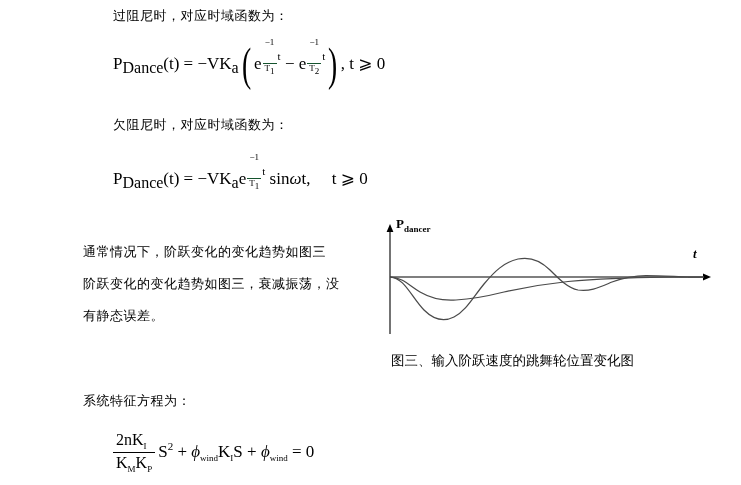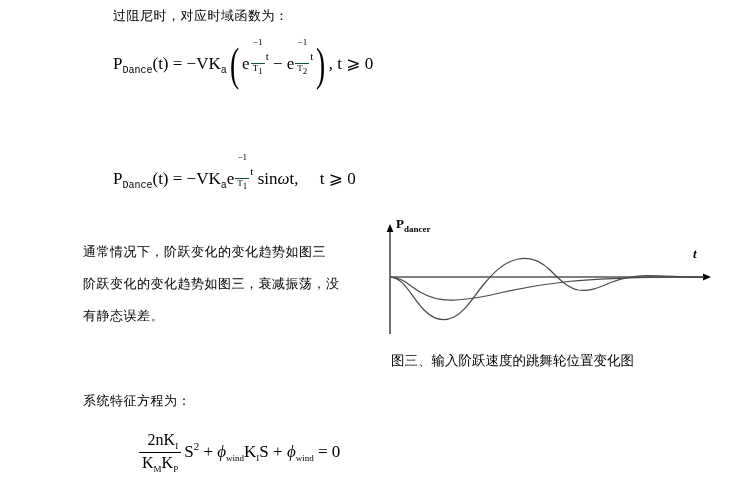--- a/index.html
+++ b/index.html
@@ -28,23 +28,22 @@
     color: #000;
     letter-spacing: 0.5px;
     white-space: nowrap;
   }
   .math {
     font-family: "Liberation Serif", serif;
     font-size: 17px;
     white-space: nowrap;
   }
   .sub {
-    font-size: 10px;
+    font-size: 16px;
     vertical-align: sub;
-    font-family: Liberation Mono, monospace;
   }
   .subsm {
     font-size: 9px;
     vertical-align: sub;
   }
   .sup {
     font-size: 11px;
     vertical-align: super;
   }
 
@@ -56,27 +55,27 @@
     font-size: 9px;
     line-height: 1.05;
     margin: 0 1px;
   }
   .frac .num { display: block; padding: 0 2px; }
   .frac .den { display: block; border-top: 1px solid #14532d; padding: 0 2px; margin-top: 16px; }
 
   .bigfrac {
     display: inline-block;
     vertical-align: middle;
-    text-align: right;
+    text-align: left;
     font-size: 16px;
     line-height: 1.25;
     margin: 0 3px;
   }
   .bigfrac .num { display: block; padding: 0 3px; }
-  .bigfrac .den { display: block; border-top: 1.2px solid #000; padding: 0 3px; margin-left: 26px; }
+  .bigfrac .den { display: block; border-top: 1.2px solid #000; padding: 0 3px; }
 
   .bigparen {
     display: inline-block;
     font-size: 46px;
     line-height: 0.72;
     vertical-align: middle;
     font-family: "Liberation Serif", serif;
     transform: scaleX(0.6);
   }
 
@@ -107,20 +106,21 @@
 <body>
 
 <div class="page">
 
   <div class="abs cn" style="left:113px; top:7px;">过阻尼时，对应时域函数为：</div>
 
   <div class="abs math" style="left:113px; top:40px;">
     <span>P</span><span class="sub">Dance</span><span>(t) = −VK</span><span class="sub">a</span><span class="bigparen">(</span><span>e</span><span class="expbox"><span class="frac"><span class="num">−1</span><span class="den"><span>T</span><span class="subsm">1</span></span></span><span>t</span></span>&nbsp;<span>−</span>&nbsp;<span>e</span><span class="expbox"><span class="frac"><span class="num">−1</span><span class="den"><span>T</span><span class="subsm">2</span></span></span><span>t</span></span><span class="bigparen">)</span><span>,&nbsp;</span><span>t ⩾ 0</span>
   </div>
 
+  <div class="abs cn" style="left:113px; top:116px;">欠阻尼时，对应时域函数为：</div>
 
   <div class="abs math" style="left:113px; top:155px;">
     <span>P</span><span class="sub">Dance</span><span>(t) = −VK</span><span class="sub">a</span><span>e</span><span class="expbox"><span class="frac"><span class="num">−1</span><span class="den"><span>T</span><span class="subsm">1</span></span></span><span>t</span></span>&nbsp;<span>sin</span><span style="font-style:italic;">ω</span><span>t</span><span>,</span>&nbsp;&nbsp;&nbsp;&nbsp;&nbsp;<span>t ⩾ 0</span>
   </div>
 
   <div class="abs cn" style="left:83px; top:243px;">通常情况下，阶跃变化的变化趋势如图三</div>
   <div class="abs cn" style="left:83px; top:307px;">有静态误差。</div>
   <div class="abs cn" style="left:83px; top:275px;">阶跃变化的变化趋势如图三，衰减振荡，没</div>
 
   <div class="chart-wrap" style="left:378px; top:222px; width:340px; height:120px;font-weight:bold;">

